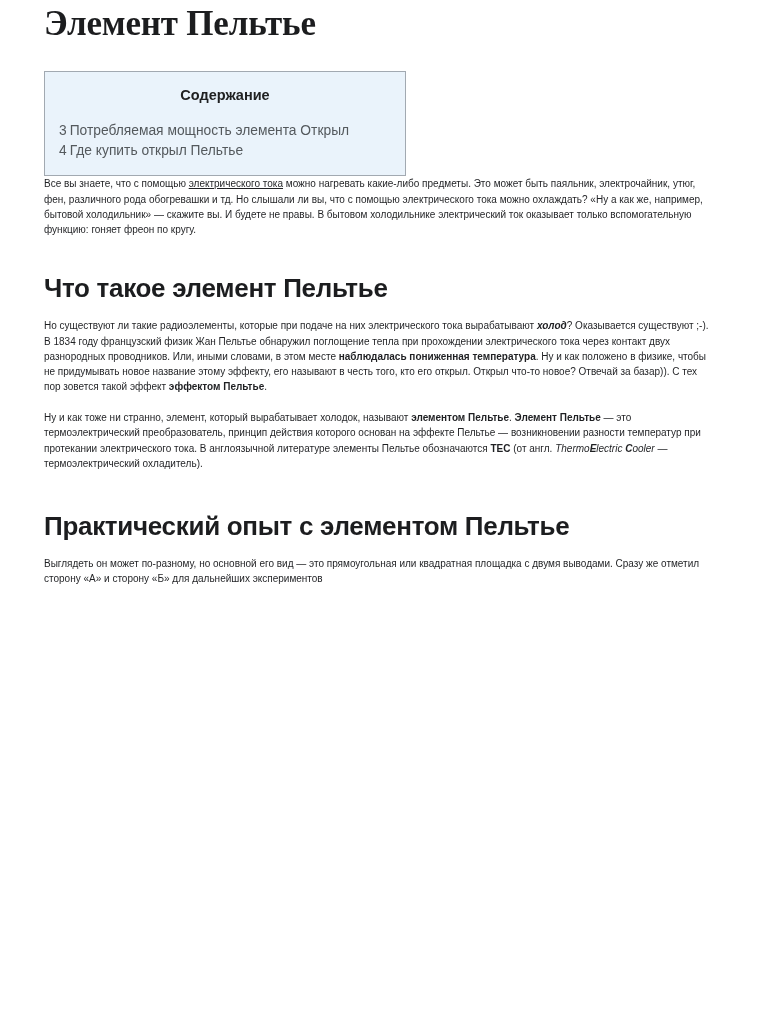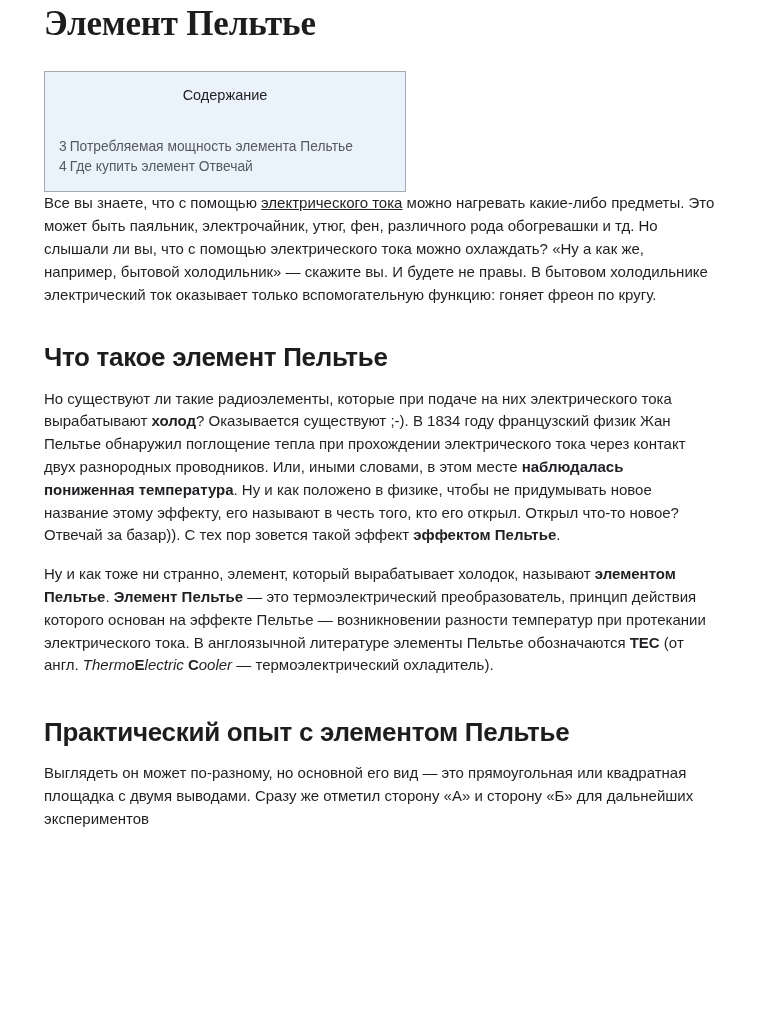--- a/index.html
+++ b/index.html
@@ -44,44 +44,44 @@
     margin-top: 28px;
     width: 362px;
     box-sizing: border-box;
     background: #eaf3fb;
     border: 1px solid #a2a9b1;
     padding: 12px 14px 14px 14px;
   }
   .toc-title {
     text-align: center;
     font-size: 14.5px;
-    font-weight: normal;
+    font-weight: bold;
     color: #202122;
-    margin: 3px 0 32px 0;
+    margin: 3px 0 16px 0;
     line-height: 1.2;
   }
   .toc-list {
     list-style: none;
     margin: 0;
     padding: 0;
   }
   .toc-item {
     font-size: 13.8px;
     line-height: 1.48;
     color: #54595d;
     white-space: nowrap;
   }
   .toc-num {
     color: #54595d;
     margin-right: 3px;
   }
 
   
   p.body {
-    font-size: 15px;
+    font-size: 10px;
     line-height: 1.52;
     color: #1f2023;
     margin: 0 0 16px 0;
   }
   .first-para {
     margin-top: 48px;
   }
   h2.section {
     font-size: 26px;
     font-weight: bold;
@@ -96,37 +96,37 @@
   .para-gap {
     margin-top: 18px;
   }
 
   a.inline-link {
     color: #1f2023;
     text-decoration: underline;
   }
   b, strong { font-weight: bold; }
   i, em { font-style: italic; text-align: right; }
-  .bi { font-weight: bold; }
+  .bi { font-weight: bold; font-style: italic; }
 </style>
 </head>
 <body>
 
 <div class="page">
 
   <h1 class="page-title">Элемент Пельтье</h1>
 
   <div class="toc">
     <div class="toc-title">Содержание</div>
     <ul class="toc-list">
       <li class="toc-item">
-        <span class="toc-num">3</span><span>Потребляемая мощность элемента Пельтье</span>
+        <span class="toc-num">3</span><span>Потребляемая мощность элемента Открыл</span>
       </li>
       <li class="toc-item">
-        <span class="toc-num">4</span><span>Где купить элемент Отвечай</span>
+        <span class="toc-num">4</span><span>Где купить открыл Пельтье</span>
       </li>
     </ul>
   </div>
 
   <p class="body first-para"><span>Все вы знаете, что с помощью </span><a class="inline-link" href="#">электрического тока</a><span> можно нагревать какие-либо предметы. Это может быть паяльник, электрочайник, утюг, фен, различного рода обогревашки и тд. Но слышали ли вы, что с помощью электрического тока можно охлаждать? «Ну а как же, например, бытовой холодильник» — скажите вы. И будете не правы. В бытовом холодильнике электрический ток  оказывает только вспомогательную функцию: гоняет фреон по кругу.</span></p>
 
   <h2 class="section">Что такое элемент Пельтье</h2>
 
   <p class="body"><span>Но существуют ли такие радиоэлементы, которые при подаче на них электрического тока вырабатывают </span><span class="bi">холод</span><span>? Оказывается существуют ;-). В 1834 году французский физик Жан Пельтье обнаружил поглощение тепла при прохождении электрического тока через контакт двух разнородных проводников. Или, иными словами,  в этом месте </span><b>наблюдалась пониженная температура</b><span>. Ну и как положено в физике, чтобы не придумывать новое название этому эффекту, его называют в честь того, кто его открыл. Открыл что-то новое? Отвечай за базар)). С тех пор зовется такой эффект </span><b>эффектом Пельтье</b><span>.</span></p>
 

